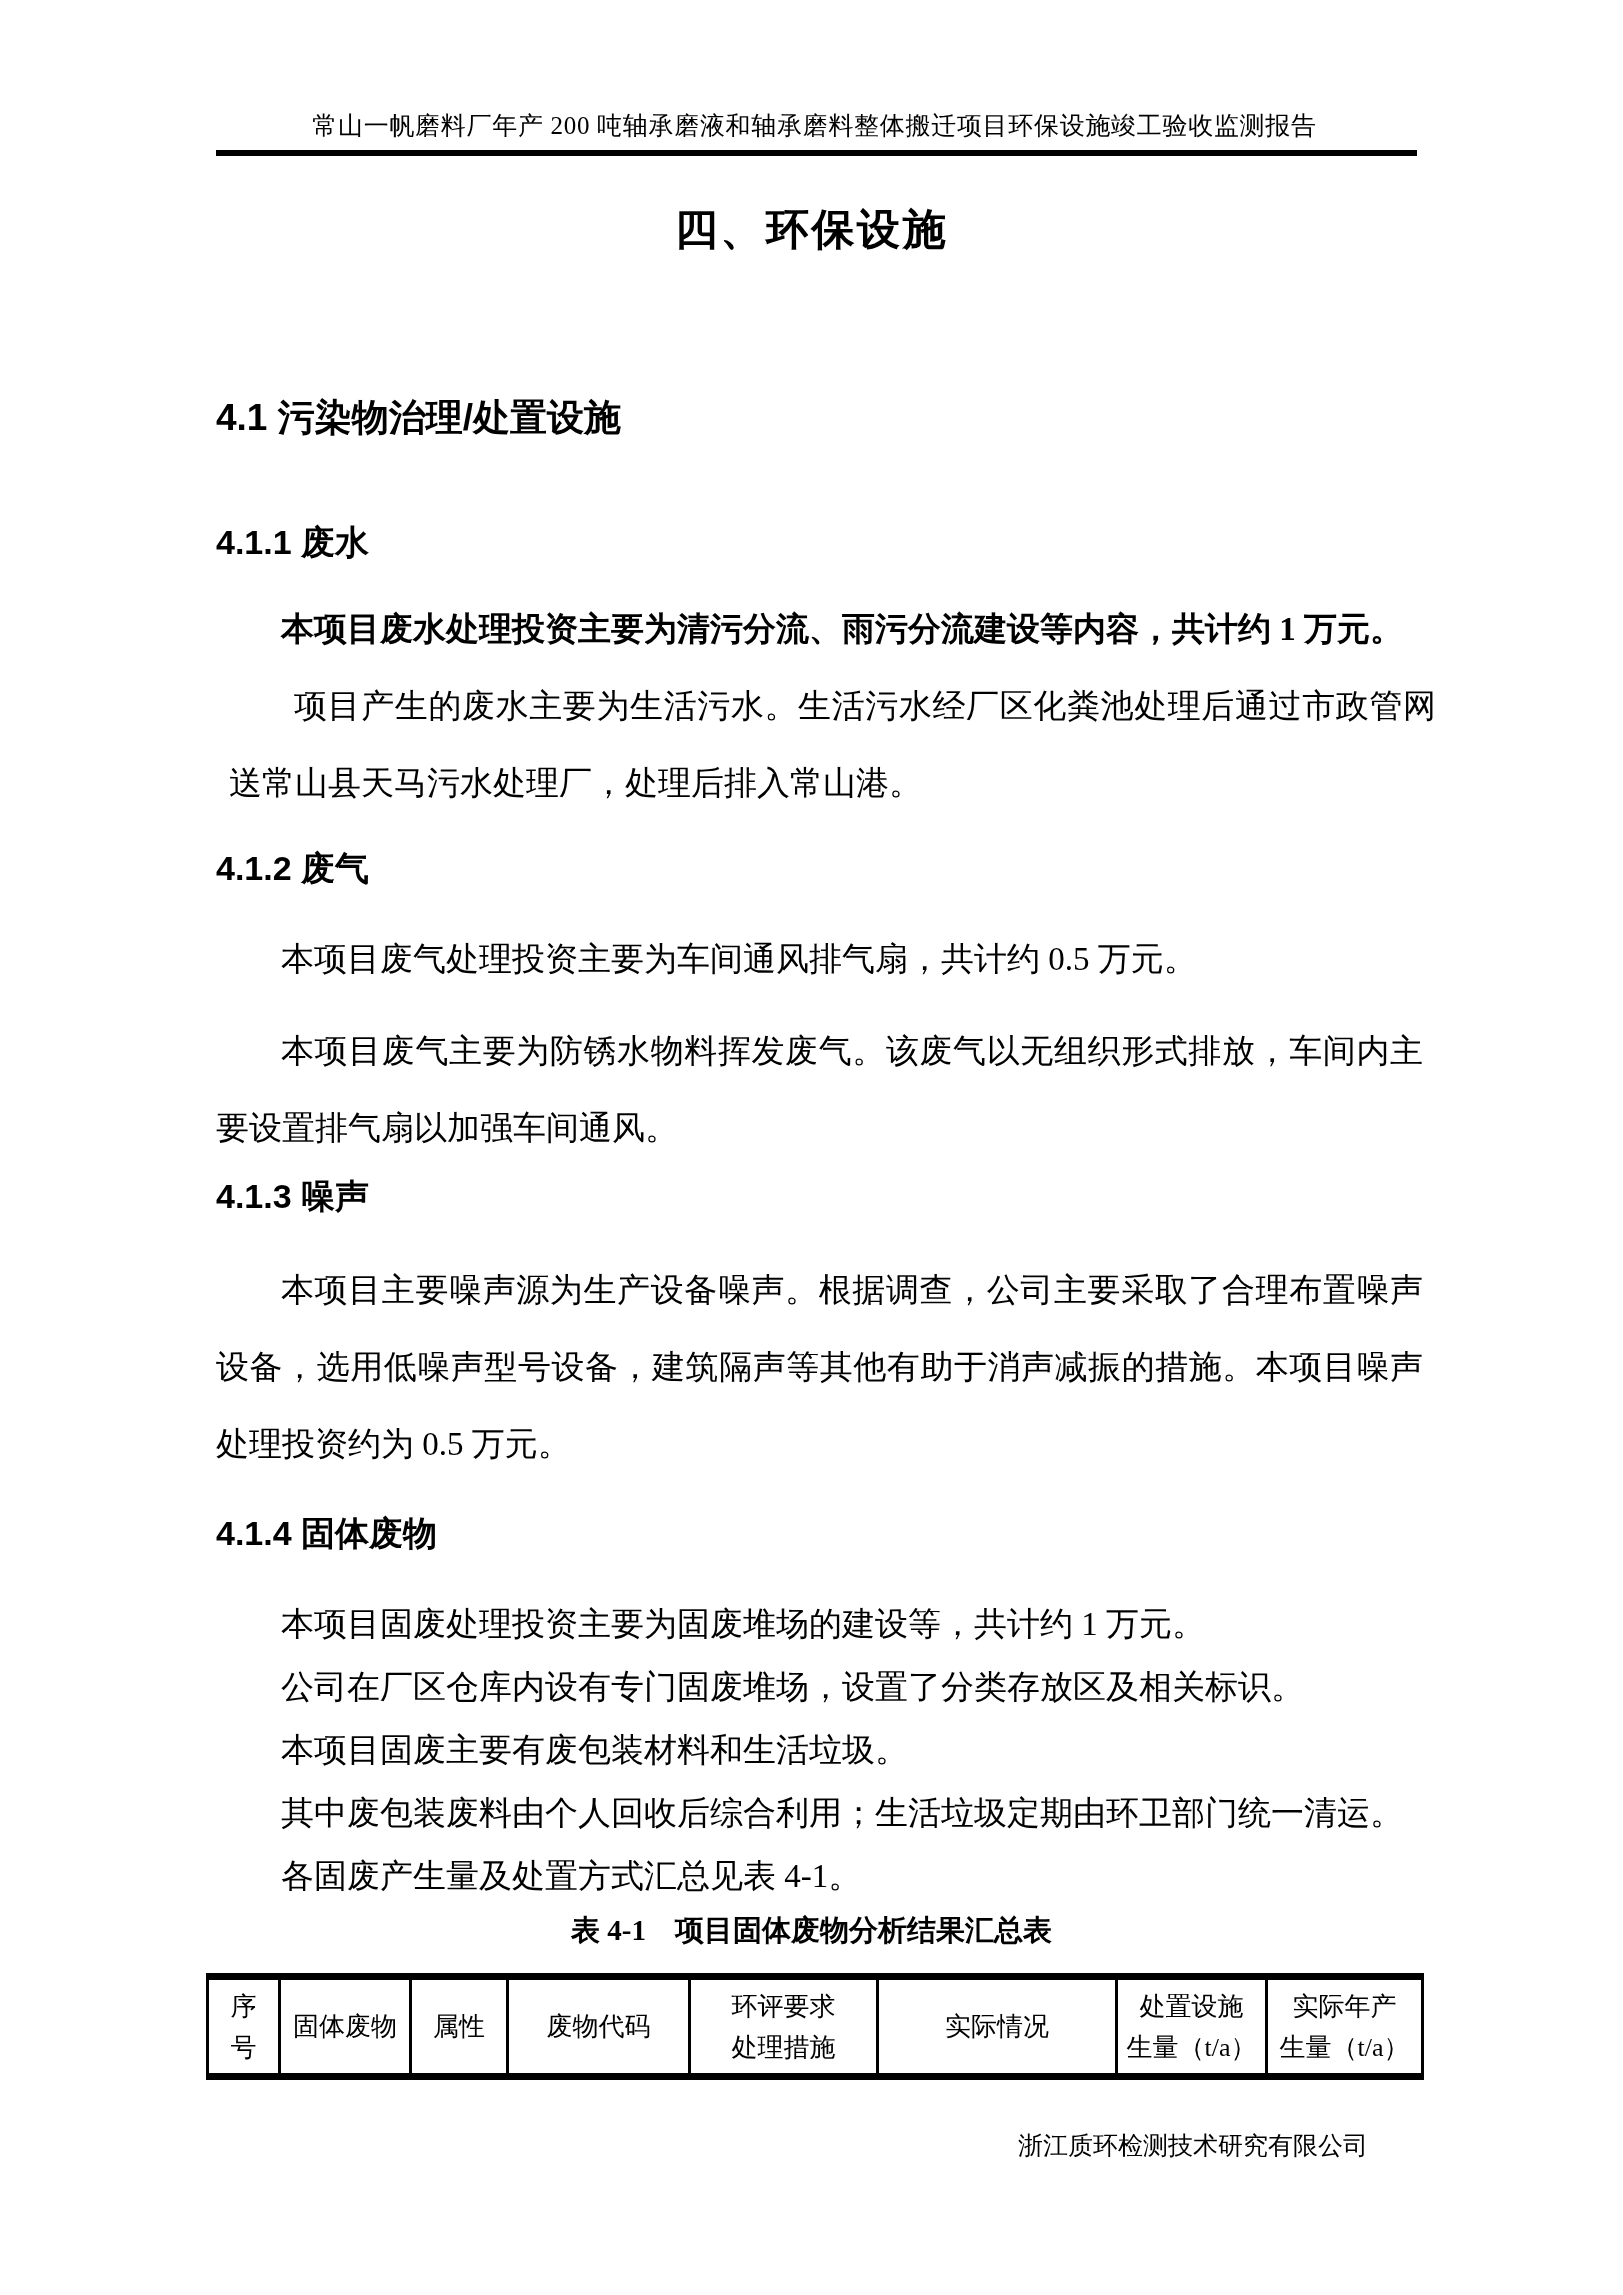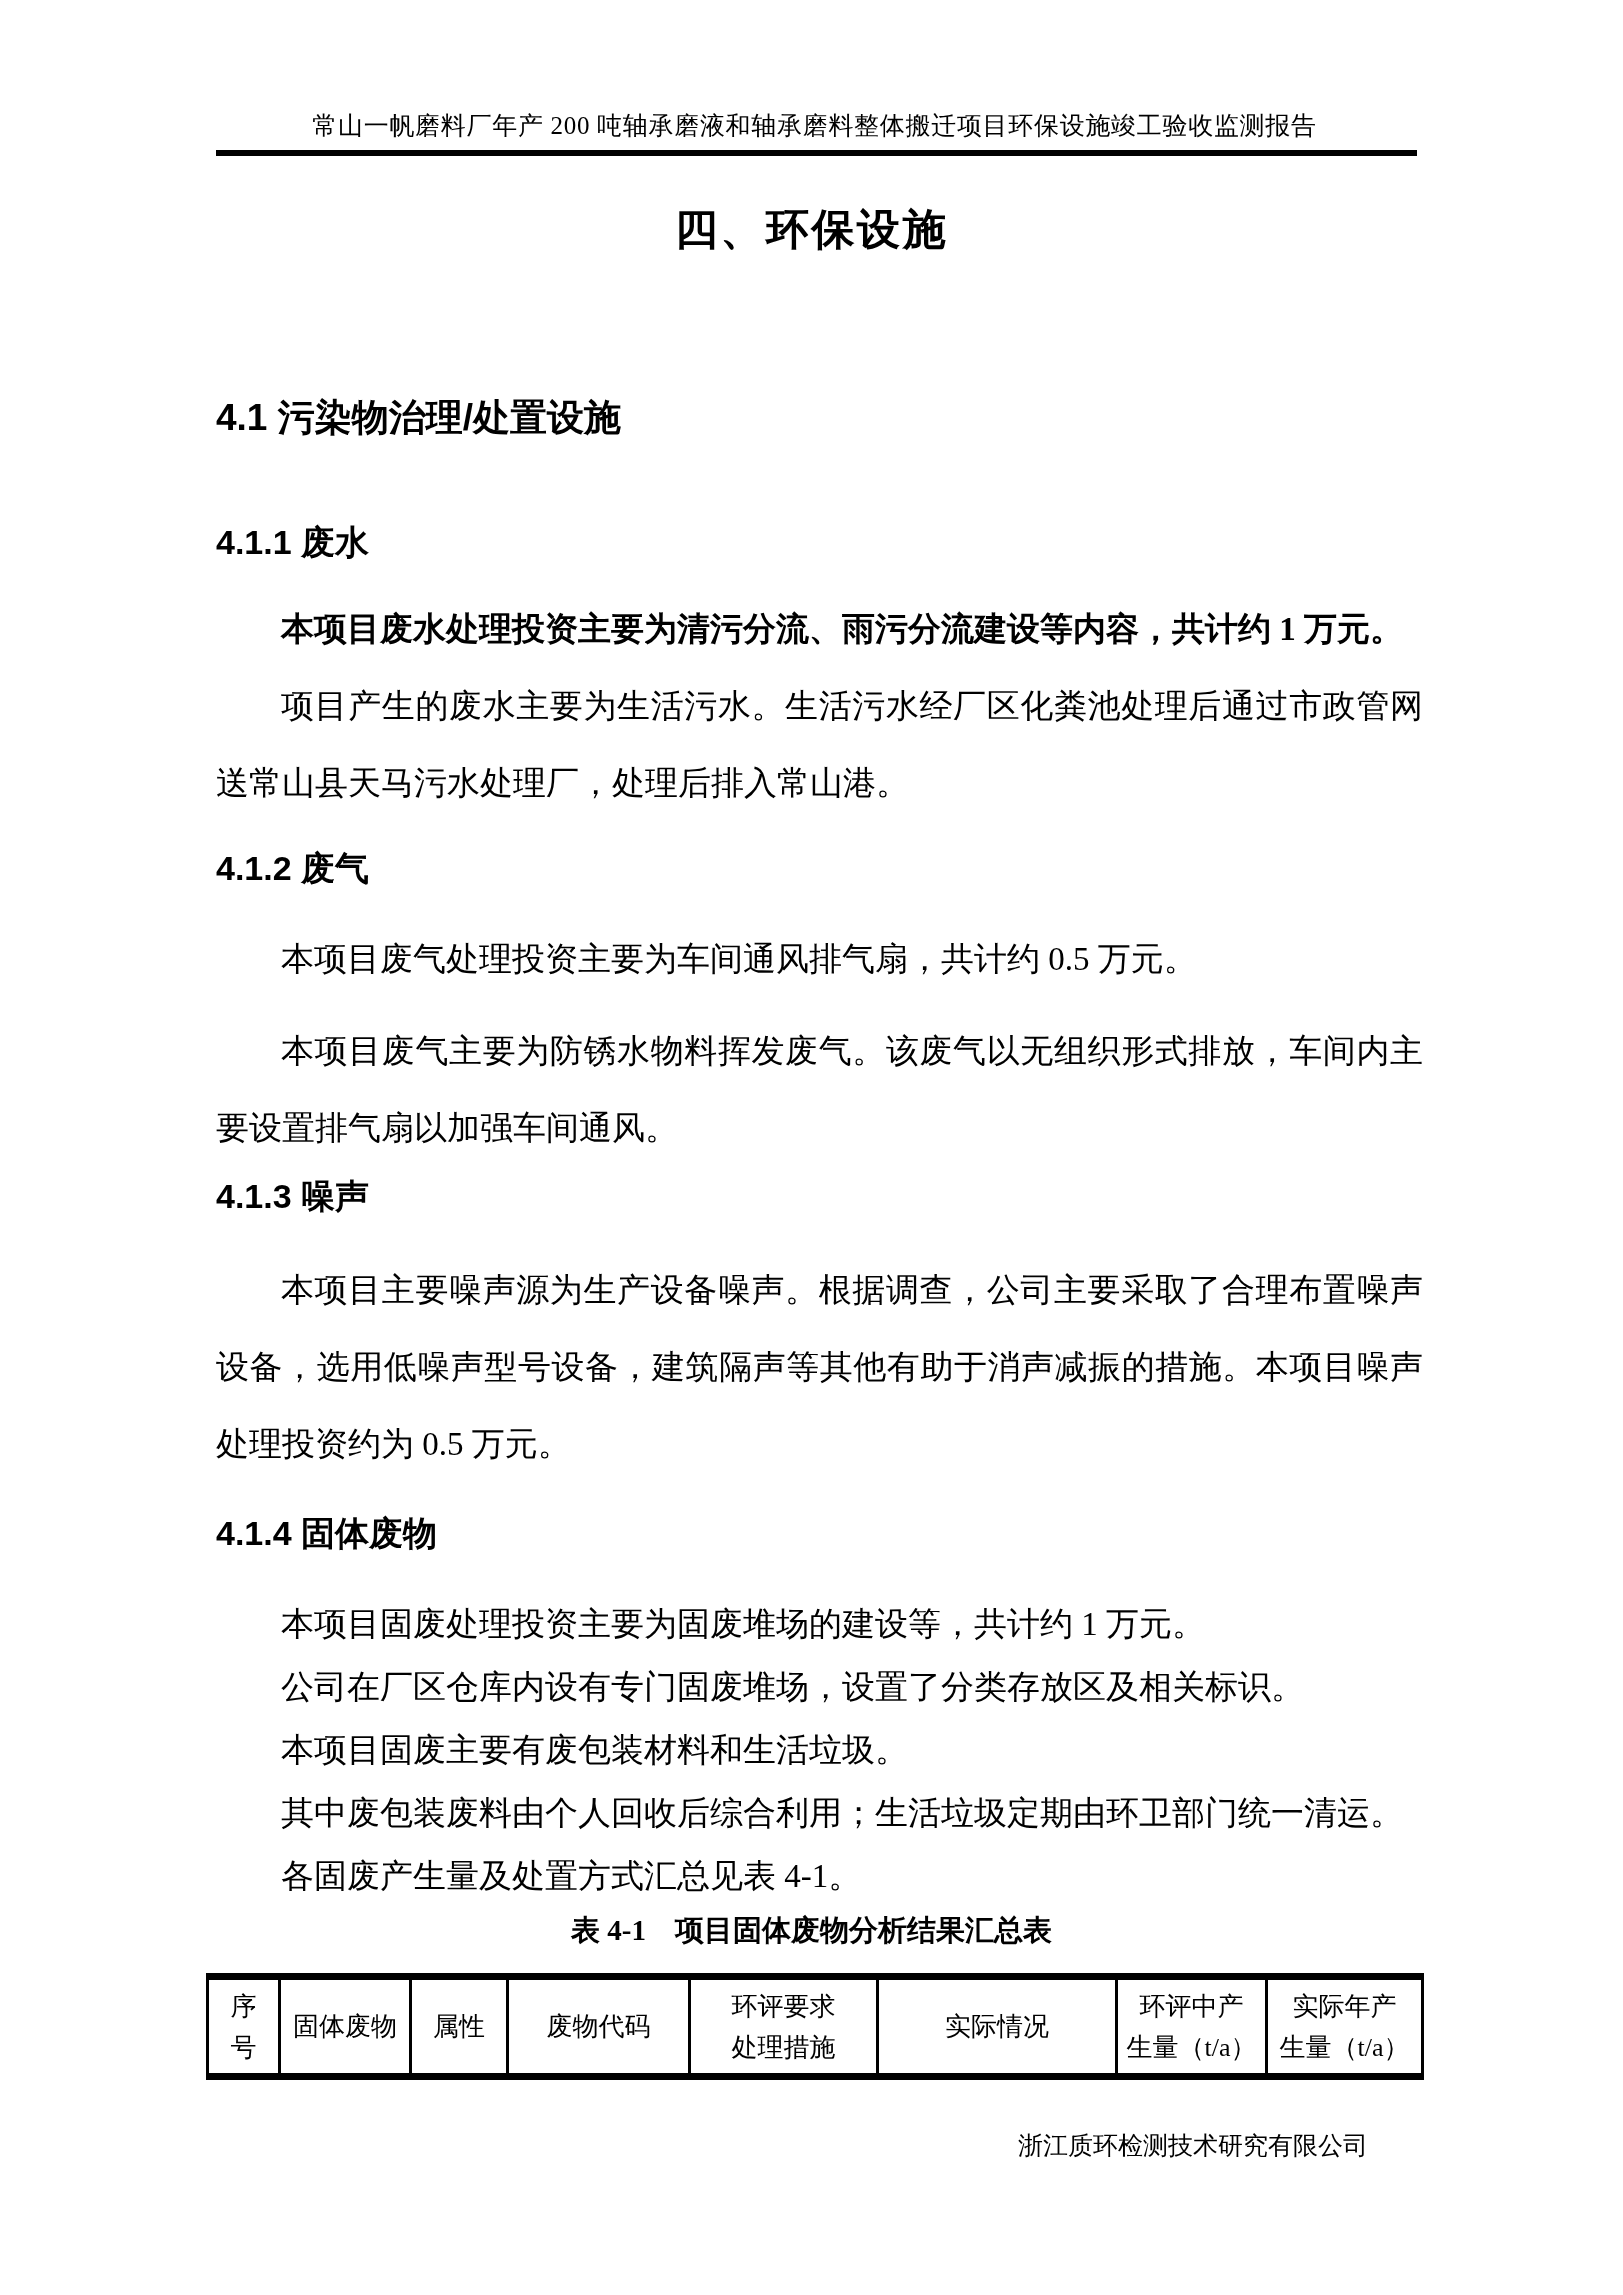--- a/index.html
+++ b/index.html
@@ -77,21 +77,21 @@
 
   <div class="doc-header">常山一帆磨料厂年产 200 吨轴承磨液和轴承磨料整体搬迁项目环保设施竣工验收监测报告</div>
   <div class="header-rule"></div>
 
   <h1 class="chapter-title">四、环保设施</h1>
 
   <h2 class="h2" style="top:395px;">4.1 污染物治理/处置设施</h2>
 
   <h3 class="h3" style="top:521px;">4.1.1 废水</h3>
   <p class="para" style="top:591px;font-weight:bold;">本项目废水处理投资主要为清污分流、雨污分流建设等内容，共计约 1 万元。</p>
-  <p class="para" style="top:668px;">项目产生的废水主要为生活污水。生活污水经厂区化粪池处理后通过市政管网送常山县天马污水处理厂，处理后排入常山港。</p>
+  <p class="para" style="top:668px;margin-left:13px;">项目产生的废水主要为生活污水。生活污水经厂区化粪池处理后通过市政管网送常山县天马污水处理厂，处理后排入常山港。</p>
 
   <h3 class="h3" style="top:847px;">4.1.2 废气</h3>
   <p class="para" style="top:921px;">本项目废气处理投资主要为车间通风排气扇，共计约 0.5 万元。</p>
   <p class="para" style="top:1013px;">本项目废气主要为防锈水物料挥发废气。该废气以无组织形式排放，车间内主要设置排气扇以加强车间通风。</p>
 
   <h3 class="h3" style="top:1175px;">4.1.3 噪声</h3>
   <p class="para" style="top:1252px;">本项目主要噪声源为生产设备噪声。根据调查，公司主要采取了合理布置噪声设备，选用低噪声型号设备，建筑隔声等其他有助于消声减振的措施。本项目噪声处理投资约为 0.5 万元。</p>
 
   <h3 class="h3" style="top:1512px;">4.1.4 固体废物</h3>
   <p class="para para-tight" style="top:1593px;">本项目固废处理投资主要为固废堆场的建设等，共计约 1 万元。</p>
@@ -116,21 +116,21 @@
     <tbody>
         <tr>
       <th>序
 号</th>
       <th>固体废物</th>
       <th>属性</th>
       <th>废物代码</th>
       <th>环评要求
 处理措施</th>
       <th>实际情况</th>
-      <th>环评中产
+      <th>处置设施
 生量（t/a）</th>
       <th>实际年产
 生量（t/a）</th>
     </tr>
   </tbody>
     </table>
 
   <div class="footer-company">浙江质环检测技术研究有限公司</div>
 
 </div>

